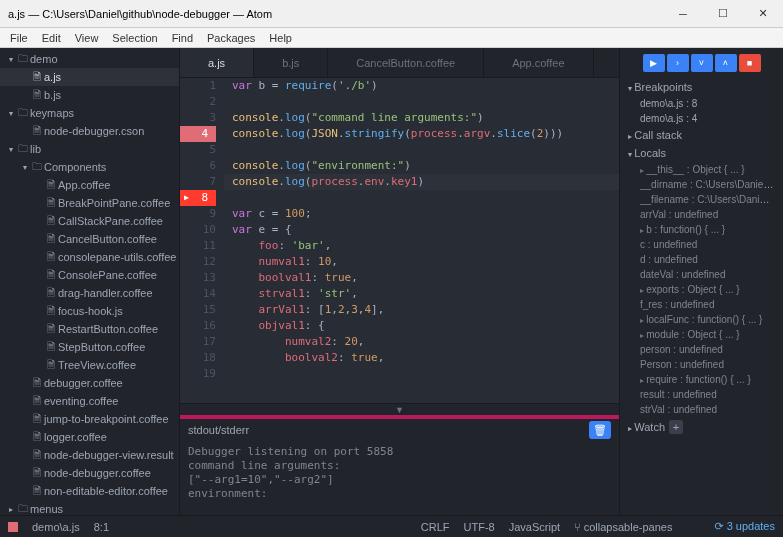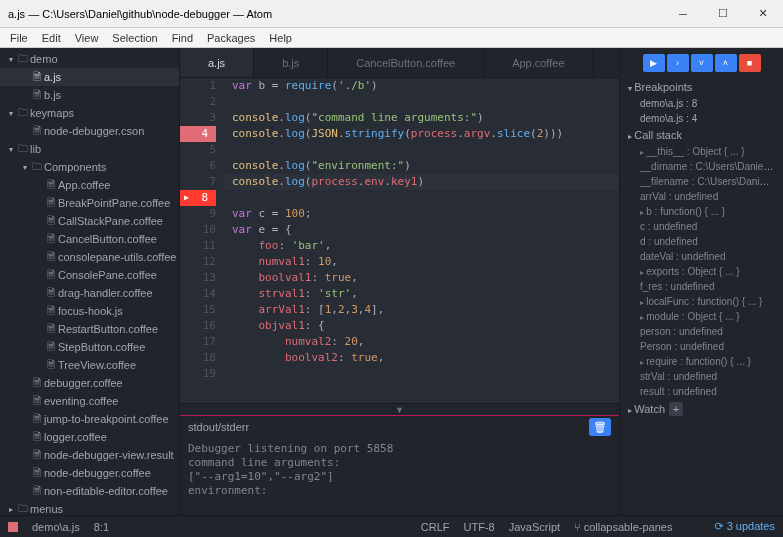--- a/index.html
+++ b/index.html
@@ -120,21 +120,21 @@
   background: #21252b;
   text-align: center;
   color: #6b717d;
   font-size: 9px;
   line-height: 12px;
   border-top: 1px solid #181a1f;
 }
 .console {
   height: 100px;
   background: #21252b;
-  border-top: 1px solid #be185d;
+  border-top: 4px solid #be185d;
   display: flex;
   flex-direction: column;
 }
 .console-head {
   display: flex;
   align-items: center;
   height: 22px;
   padding: 0 8px;
   color: #9da5b4;
   font-size: 11px;
@@ -443,38 +443,39 @@
       <div class="dbtn">˅</div>
       <div class="dbtn">˄</div>
       <div class="dbtn stop">■</div>
     </div>
     <div class="section-h open"><span>Breakpoints</span></div>
     <div id="bplist">
         <div class="section-item nochev"><span class="chev"></span>demo\a.js : 8</div>
         <div class="section-item nochev"><span class="chev"></span>demo\a.js : 4</div>
       </div>
     <div class="section-h"><span>Call stack</span></div>
+    <div class="section-h open"><span>Locals</span></div>
     <div id="localslist">
         <div class="section-item"><span class="chev"></span><span class="val">__this__ : Object { ... }</span></div>
         <div class="section-item nochev"><span class="chev"></span><span class="val">__dirname : C:\Users\Daniel\github\</span></div>
         <div class="section-item nochev"><span class="chev"></span><span class="val">__filename : C:\Users\Daniel\github\</span></div>
         <div class="section-item nochev"><span class="chev"></span><span class="val">arrVal : undefined</span></div>
         <div class="section-item"><span class="chev"></span><span class="val">b : function() { ... }</span></div>
         <div class="section-item nochev"><span class="chev"></span><span class="val">c : undefined</span></div>
         <div class="section-item nochev"><span class="chev"></span><span class="val">d : undefined</span></div>
         <div class="section-item nochev"><span class="chev"></span><span class="val">dateVal : undefined</span></div>
         <div class="section-item"><span class="chev"></span><span class="val">exports : Object { ... }</span></div>
         <div class="section-item nochev"><span class="chev"></span><span class="val">f_res : undefined</span></div>
         <div class="section-item"><span class="chev"></span><span class="val">localFunc : function() { ... }</span></div>
         <div class="section-item"><span class="chev"></span><span class="val">module : Object { ... }</span></div>
         <div class="section-item nochev"><span class="chev"></span><span class="val">person : undefined</span></div>
         <div class="section-item nochev"><span class="chev"></span><span class="val">Person : undefined</span></div>
         <div class="section-item"><span class="chev"></span><span class="val">require : function() { ... }</span></div>
+        <div class="section-item nochev"><span class="chev"></span><span class="val">result : undefined</span></div>
         <div class="section-item nochev"><span class="chev"></span><span class="val">strVal : undefined</span></div>
-        <div class="section-item nochev"><span class="chev"></span><span class="val">result : undefined</span></div>
       </div>
     <div class="section-h"><span>Watch</span><span class="addbtn">+</span></div>
   </div>
 </div>
 
 <div class="statusbar">
   <span class="sq"></span>
   <span>demo\a.js</span>
   <span>8:1</span>
   <span class="spacer"></span>

